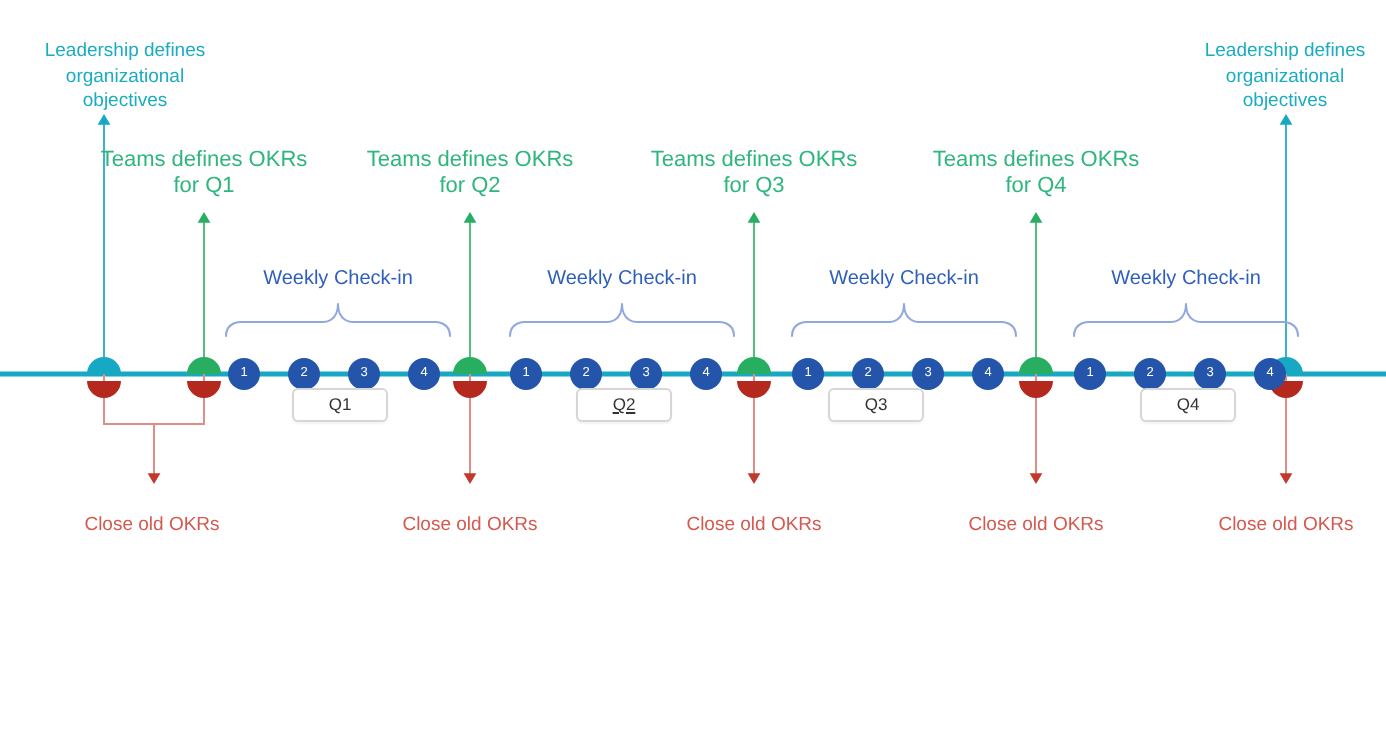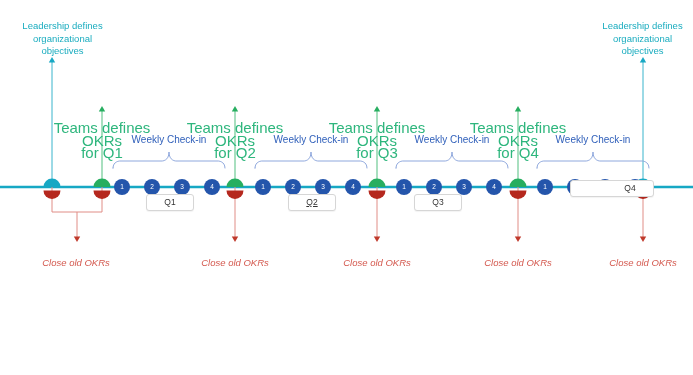--- a/index.html
+++ b/index.html
@@ -6,23 +6,23 @@
   body{
     width:693px;height:375px;
     font-family:"Liberation Sans", sans-serif;
     overflow:hidden;position:relative;
   }
   #stage{position:absolute;left:0;top:0;width:693px;height:375px;}
   svg#canvas{position:absolute;left:0;top:0;width:693px;height:375px;display:block;}
 
   .lbl{position:absolute;text-align:center;line-height:12.5px;white-space:pre-line;}
   .lbl-teal{color:#1aacbf;font-size:9.5px;}
-  .lbl-green{color:#2eb67d;font-size:15px;margin-top:48px;}
+  .lbl-green{color:#2eb67d;font-size:11px;}
   .lbl-blue{color:#2f5fba;font-size:10px;}
-  .lbl-red{color:#d4594f;font-size:9.5px;font-style:italic;}
+  .lbl-red{color:#d4594f;font-size:9.5px;}
 
   .qbox{
     position:absolute;background:#ffffff;border:1px solid #d6d6d6;
     border-radius:3px;color:#333333;font-size:8.5px;
     text-align:center;line-height:14px;height:15px;width:46px;
     box-shadow:0 1px 1px rgba(0,0,0,0.05);
   }
   .wk-num{
     position:absolute;color:#ffffff;font-size:6.5px;
     text-align:center;width:16px;line-height:16px;
@@ -159,16 +159,16 @@
       <div class="wk-num" style="left: 426px; top: 179px;">2</div>
       <div class="wk-num" style="left: 456px; top: 179px;">3</div>
       <div class="wk-num" style="left: 486px; top: 179px;">4</div>
       <div class="wk-num" style="left: 537px; top: 179px;">1</div>
       <div class="wk-num" style="left: 567px; top: 179px;">2</div>
       <div class="wk-num" style="left: 597px; top: 179px;">3</div>
       <div class="wk-num" style="left: 627px; top: 179px;">4</div>
       <div class="qbox" style="left: 146px; top: 194px;">Q1</div>
       <div class="qbox" style="left: 288px; top: 194px; text-decoration: underline;">Q2</div>
       <div class="qbox" style="left: 414px; top: 194px;">Q3</div>
-      <div class="qbox" style="left: 570px; top: 180px; padding-left: 36px;">Q4</div>
+      <div class="qbox" style="left: 570px; top: 194px;">Q4</div>
     </div>
 
 </div>
 
 </body></html>

